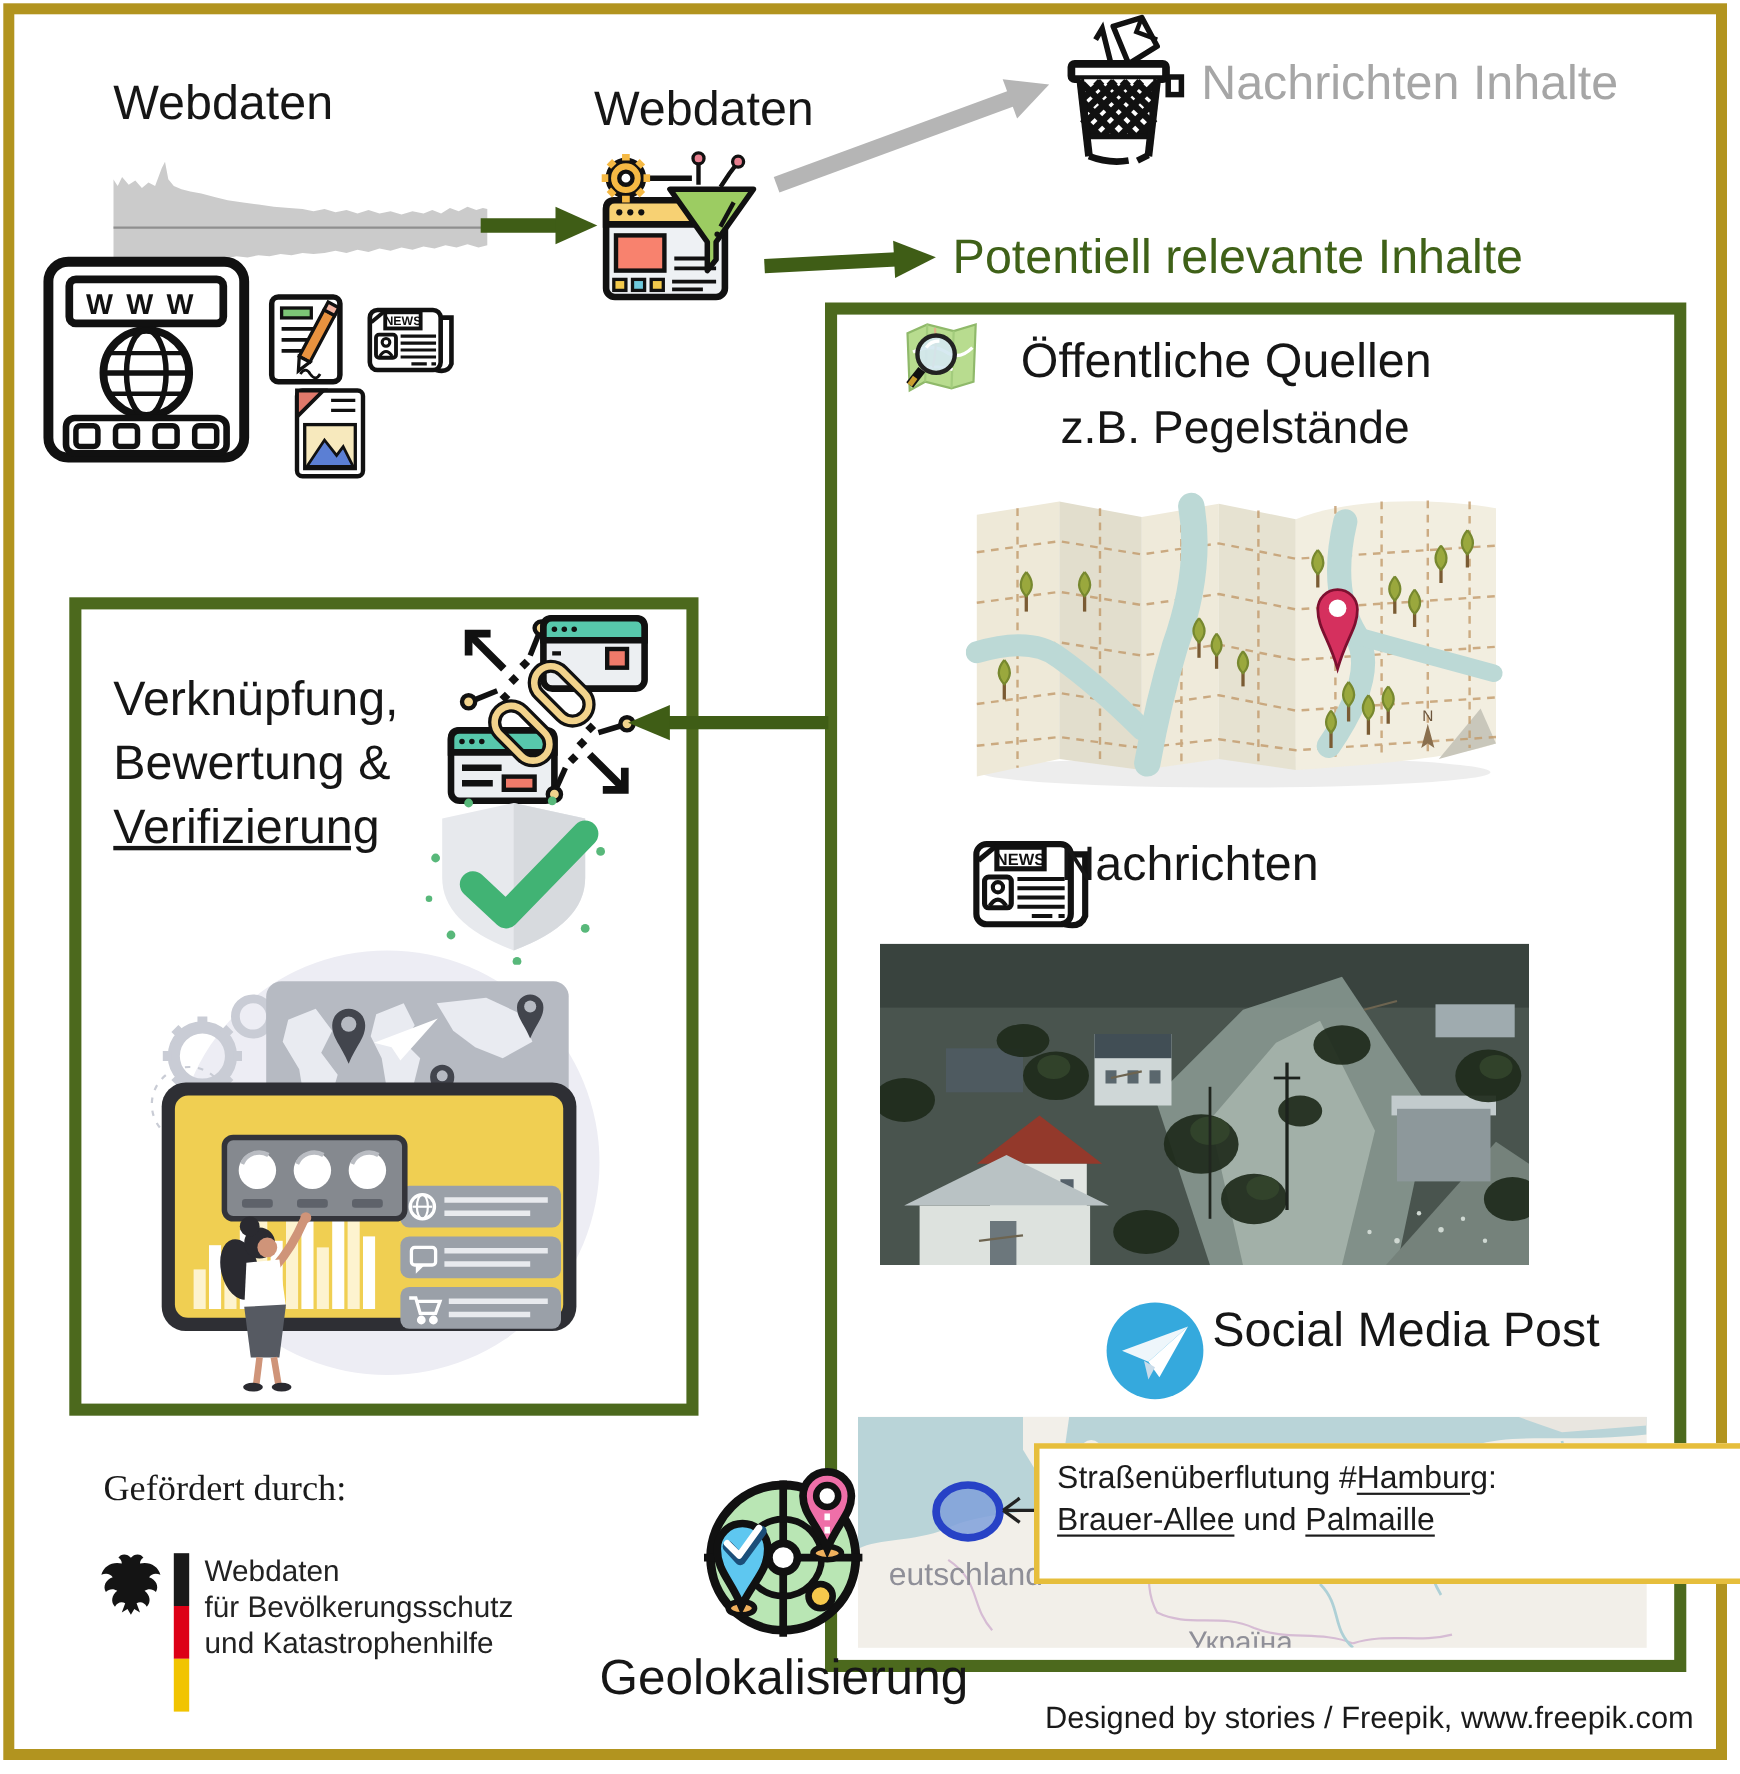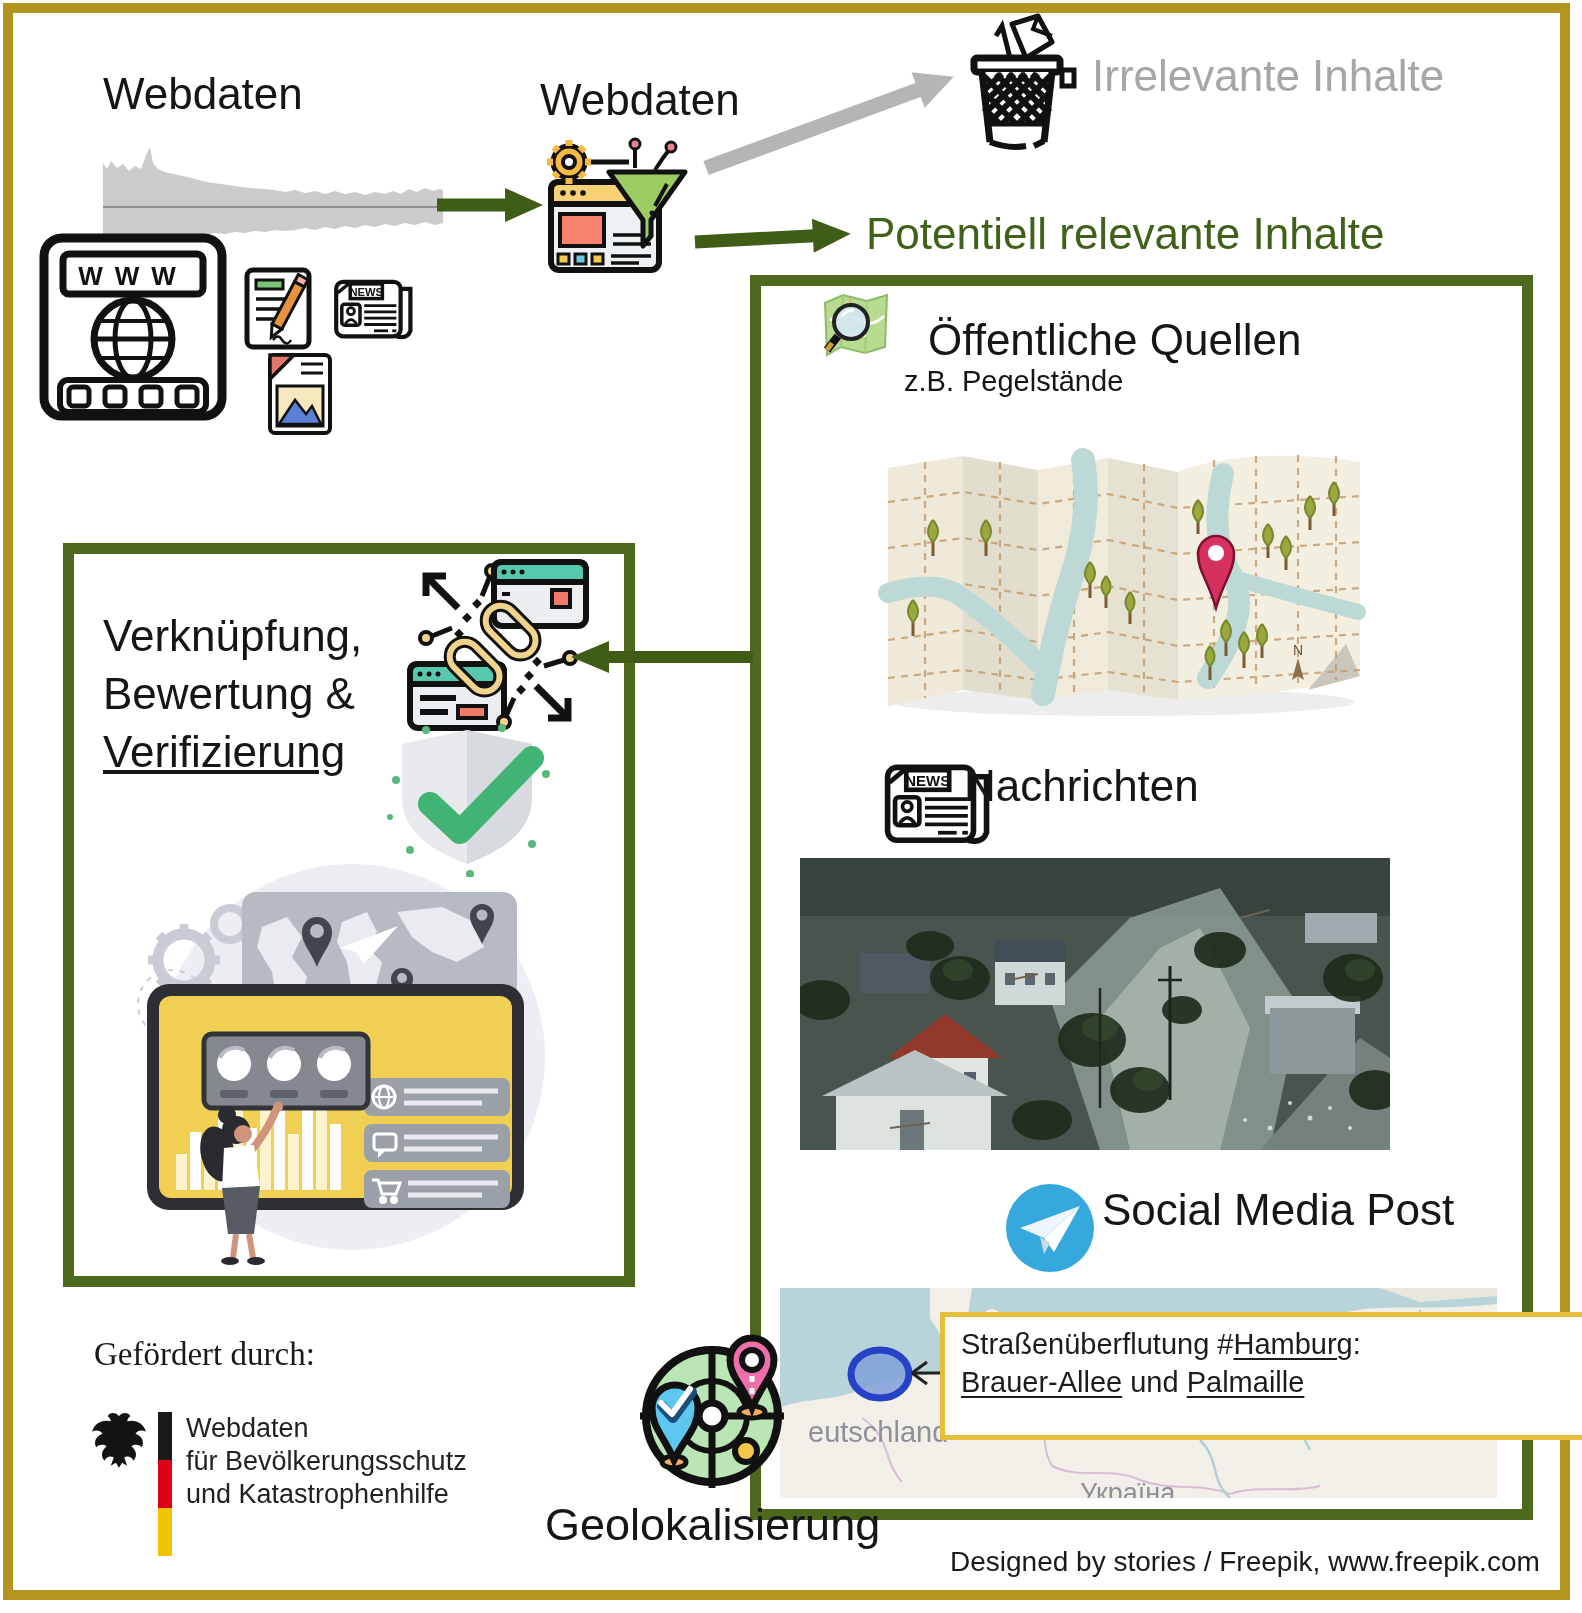--- a/index.html
+++ b/index.html
@@ -149,41 +149,41 @@
         <line x1="100" y1="80" x2="68" y2="112"></line>
       <line x1="100" y1="96" x2="84" y2="112"></line>
     </g>
     <line x1="36" y1="112" x2="98" y2="112" stroke="#111" stroke-width="5"></line>
     <path d="M32,60 L40,130" fill="none" stroke="#111" stroke-width="7"></path>
     <path d="M102,60 L94,130" fill="none" stroke="#111" stroke-width="7"></path>
     <path d="M40,130 Q58,137 76,134" fill="none" stroke="#111" stroke-width="6"></path>
     <path d="M84,134 L94,129" fill="none" stroke="#111" stroke-width="6"></path>
   </svg>
 
-  <div class="abs lbl" style="left:1092px;top:52px;font-size:44px;color:#a6a6a6;">Irrelevante Inhalte</div>
+  <div class="abs lbl" style="left:1092px;top:52px;font-size:44px;color:#a6a6a6;">Nachrichten Inhalte</div>
 
   <div class="abs lbl" style="left:866px;top:210px;font-size:44px;font-weight:400;color:#3f6118;">Potentiell relevante Inhalte</div>
 
   <div class="abs box" style="left:750px;top:275px;width:783px;height:1245px;"></div>
 
   <svg class="abs" style="left:820px;top:290px;" width="72" height="74" viewBox="0 0 72 74">
     <polygon points="5,13 23,5 47,11 67,5 65,57 45,63 21,57 7,65" fill="#b8dc8f" stroke="#8fb96a" stroke-width="2"></polygon>
     <line x1="23" y1="5" x2="21" y2="57" stroke="#a3cc7d" stroke-width="2"></line>
     <line x1="47" y1="11" x2="45" y2="63" stroke="#a3cc7d" stroke-width="2"></line>
     <path d="M10,30 Q28,22 40,30 T64,26" fill="none" stroke="#fff" stroke-width="3"></path>
     <path d="M14,48 Q30,40 46,46" fill="none" stroke="#fff" stroke-width="2.5"></path>
     <path d="M30,8 Q32,26 28,44" fill="none" stroke="#e0b08a" stroke-width="2"></path>
     <line x1="18" y1="46" x2="7" y2="60" stroke="#111" stroke-width="8"></line>
     <line x1="12" y1="53" x2="7" y2="60" stroke="#c99d2e" stroke-width="5"></line>
     <circle cx="31" cy="32" r="17" fill="#d4e7f0" fill-opacity="0.92" stroke="#222" stroke-width="4"></circle>
     <path d="M22,26 Q26,20 34,20" fill="none" stroke="#fff" stroke-width="3"></path>
   </svg>
 
-  <div class="abs lbl" style="left:928px;top:305px;font-size:44px;margin-top:11px;">Öffentliche Quellen</div>
-  <div class="abs lbl" style="left:904px;top:366px;font-size:29px;">z.B. Pegelstände</div>
+  <div class="abs lbl" style="left:928px;top:305px;font-size:44px;">Öffentliche Quellen</div>
+  <div class="abs lbl" style="left:964px;top:366px;font-size:42px;">z.B. Pegelstände</div>
 
   <svg class="abs" style="left:878px;top:428px;" width="495" height="300" viewBox="0 0 495 300">
     <ellipse cx="245" cy="274" rx="232" ry="14" fill="#000" opacity="0.07"></ellipse>
     <polygon points="10,40 85,28 85,262 10,278" fill="#eee9d8"></polygon>
     <polygon points="85,28 160,42 160,272 85,262" fill="#e2decd"></polygon>
     <polygon points="160,42 230,30 230,262 160,272" fill="#efeada"></polygon>
     <polygon points="230,30 300,44 300,272 230,262" fill="#e6e2d1"></polygon>
     <path d="M300,44 C340,28 410,22 482,34 L482,248 C440,262 360,268 300,272 Z" fill="#f2eee0"></path>
     <polygon points="482,248 430,262 468,216" fill="#c9c7bb"></polygon>
     <g stroke="#c29a6b" stroke-width="2.2" stroke-dasharray="7,6" fill="none" opacity="0.8">

